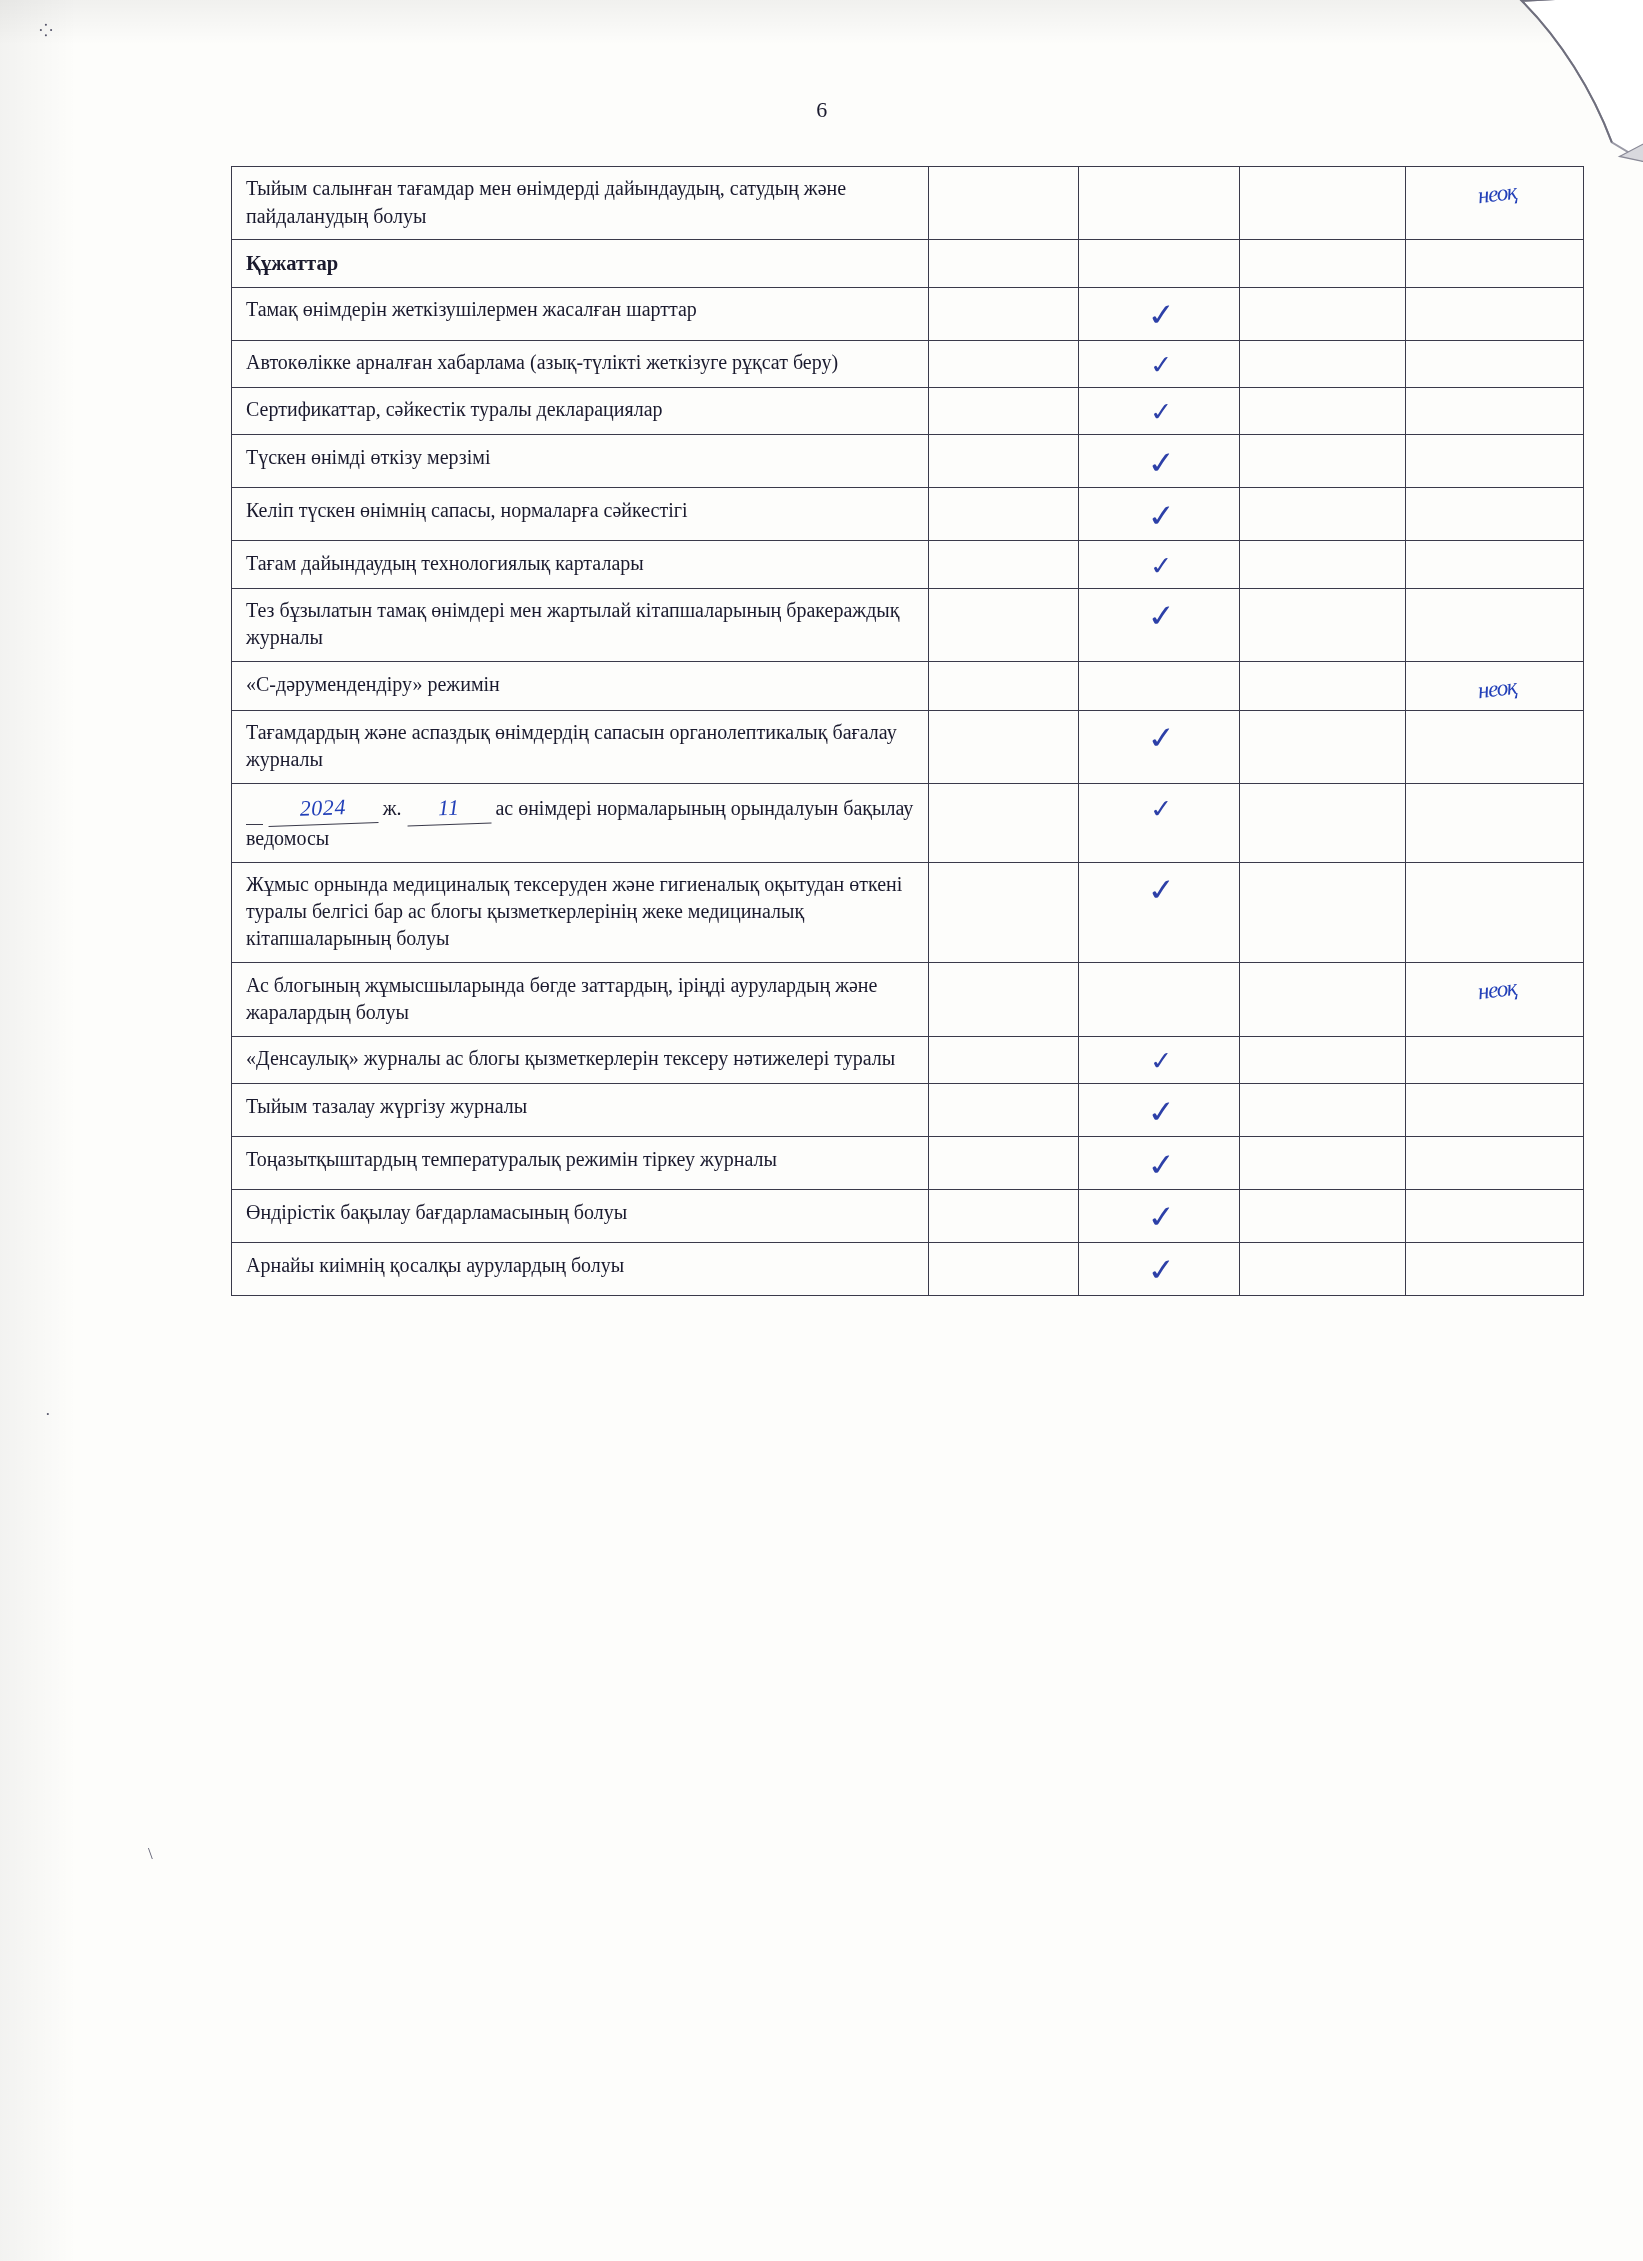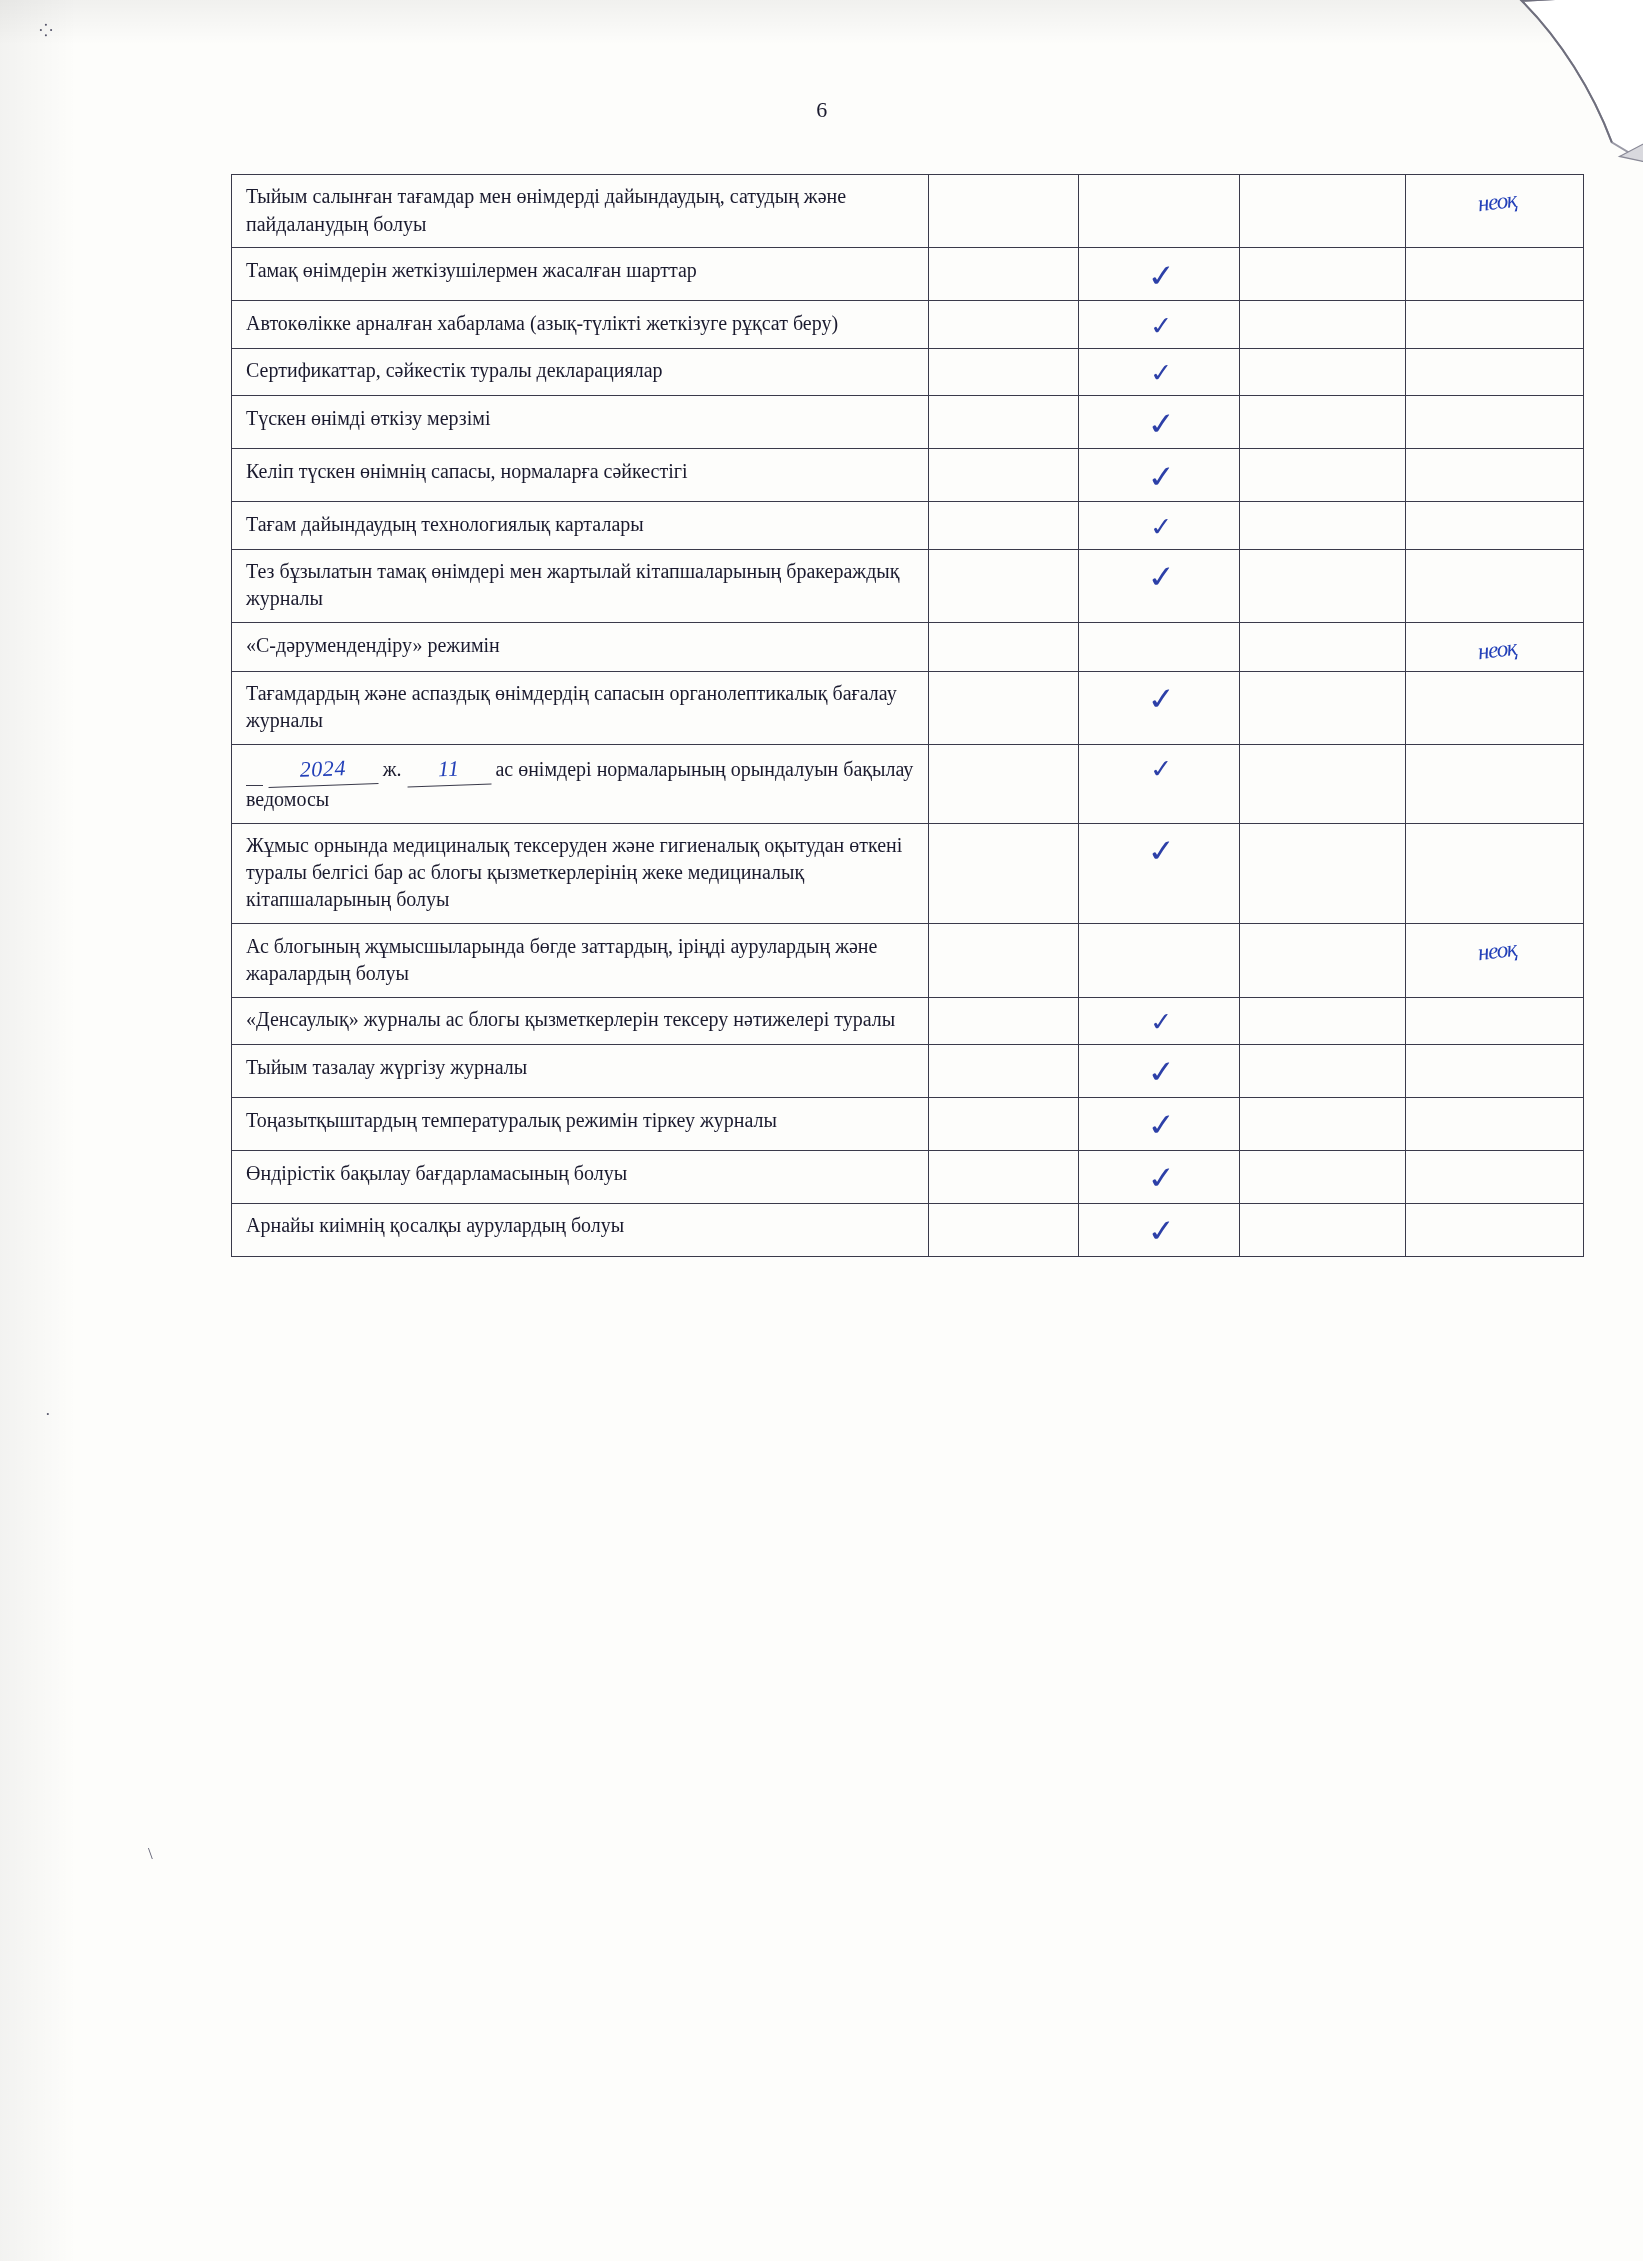--- a/index.html
+++ b/index.html
@@ -45,21 +45,21 @@
     position: absolute;
     top: 97px;
     left: 0;
     right: 0;
     text-align: center;
     font-size: 22px;
     letter-spacing: 0.6px;
   }
   .table-wrap {
     position: absolute;
-    top: 174px;
+    top: 166px;
     left: 231px;
     width: 1352px;
   }
   table.form-table {
     border-collapse: collapse;
     width: 100%;
     table-layout: fixed;
   }
   table.form-table td {
     border: 1.3px solid #3a3a4a;
@@ -166,20 +166,27 @@
         <tr>
           <td class="c-label">Тыйым салынған тағамдар мен өнімдерді дайындаудың, сатудың және пайдаланудың болуы</td>
           <td class="c-1"></td>
           <td class="c-2"></td>
           <td class="c-3"></td>
           <td class="c-4">
             <span class="scribble">неоқ</span>
           </td>
         </tr>
 
+        <tr class="section">
+          <td class="c-label">Құжаттар</td>
+          <td class="c-1"></td>
+          <td class="c-2"></td>
+          <td class="c-3"></td>
+          <td class="c-4"></td>
+        </tr>
 
         <tr>
           <td class="c-label">Тамақ өнімдерін жеткізушілермен жасалған шарттар</td>
           <td class="c-1"></td>
           <td class="c-2">
             <span class="check">✓</span>
           </td>
           <td class="c-3"></td>
           <td class="c-4"></td>
         </tr>

